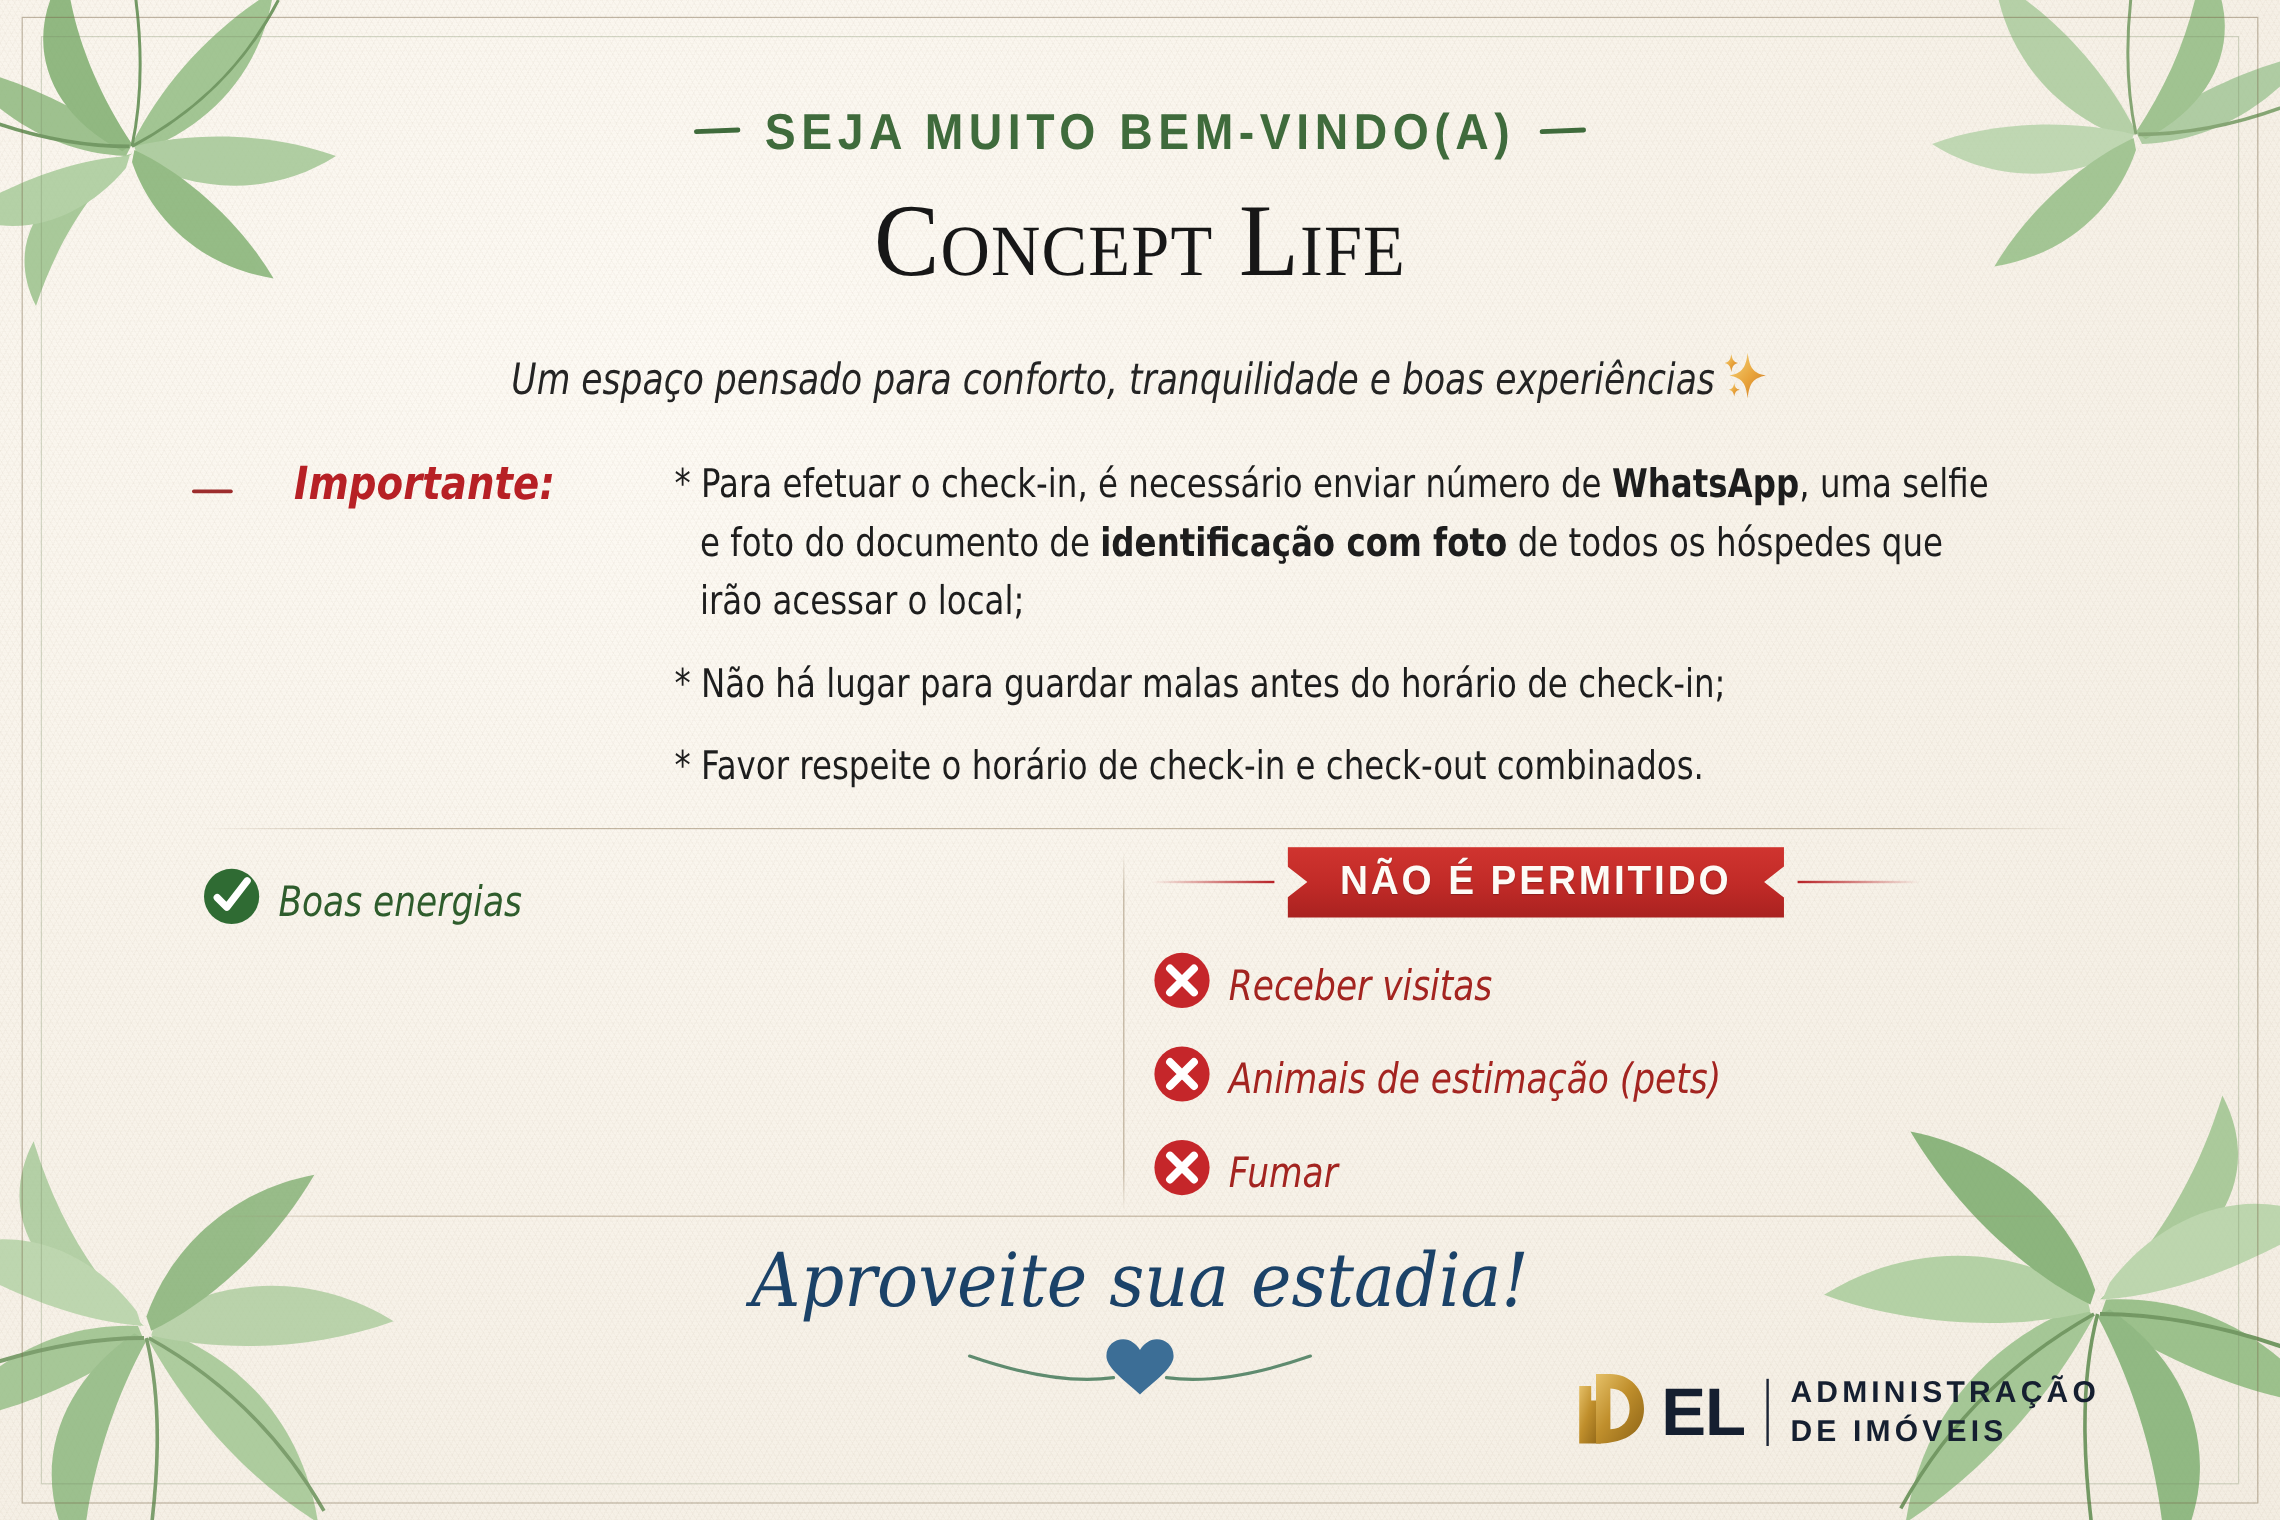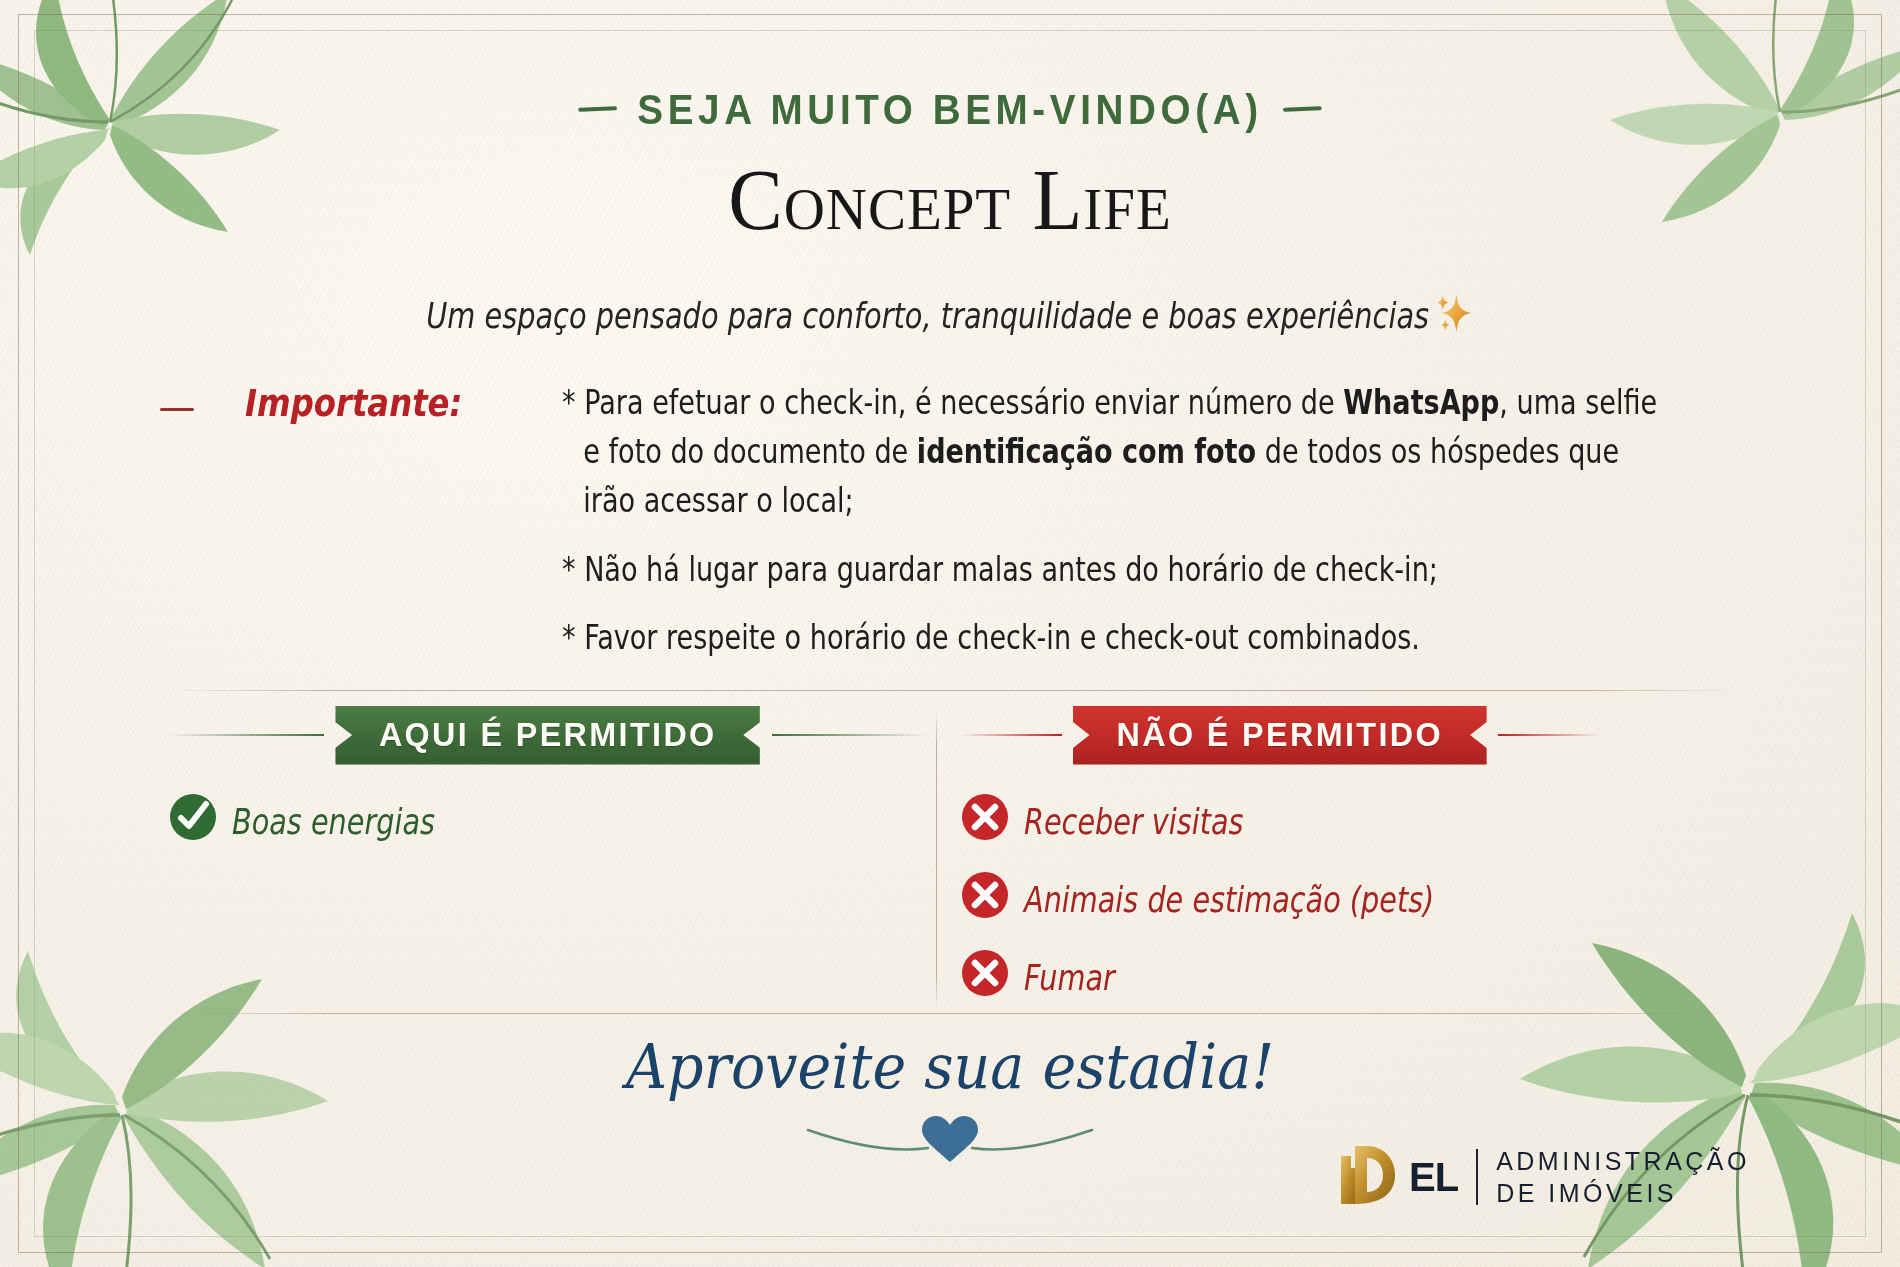--- a/index.html
+++ b/index.html
@@ -186,27 +186,27 @@
   .swirl { position:absolute; top:1108px; left:0; right:0; text-align:center; }
 
   
   .logo {
     position:absolute; right:150px; bottom:55px;
     display:flex; align-items:center;
   }
   .logo-mark { margin-right:6px; }
   .logo-el {
     font-family:"Liberation Sans", sans-serif;
-    font-weight:700; font-size:40px; color:#151f30;
+    font-weight:700; font-size:56px; color:#151f30;
     letter-spacing:-1px; margin-left:-6px;
   }
   .logo-bar { width:2px; height:56px; background:#1b2435; margin:0 18px; }
   .logo-tag {
     font-family:"Liberation Sans", sans-serif;
-    font-weight:400; font-size:25px; color:#151f30;
+    font-weight:700; font-size:25px; color:#151f30;
     letter-spacing:3.5px; line-height:1.3; text-align:left;
   }
 </style>
 </head>
 <body>
 
 <div class="page">
   <div class="paper-tex"></div>
 
   <div class="leafwrap leaf-tl">
@@ -322,25 +322,20 @@
           <div class="imp-line">* Favor respeite o horário de check-in e check-out combinados.</div>
         </div>
       </div>
     </div>
 
     <div class="rule-h rule-top"></div>
     <div class="rule-v"></div>
     <div class="rule-h rule-bot"></div>
 
     <div class="col col-left">
-      <div class="banner-row">
-        <div class="banner-line green"></div>
-        <div class="ribbon green">AQUI É PERMITIDO</div>
-        <div class="banner-line green r"></div>
-      </div>
       <div class="list">
         <div class="list-item">
           <span class="badge">
             <svg viewBox="0 0 50 50" width="50" height="50">
               <circle cx="25" cy="25" r="23" fill="#2f6b33"></circle>
               <path d="M13 26 L21 34 L38 12" stroke="#fff" stroke-width="6" fill="none" stroke-linecap="round" stroke-linejoin="round"></path>
             </svg>
           </span>
           <span class="item-text ok">Boas energias</span>
         </div>

